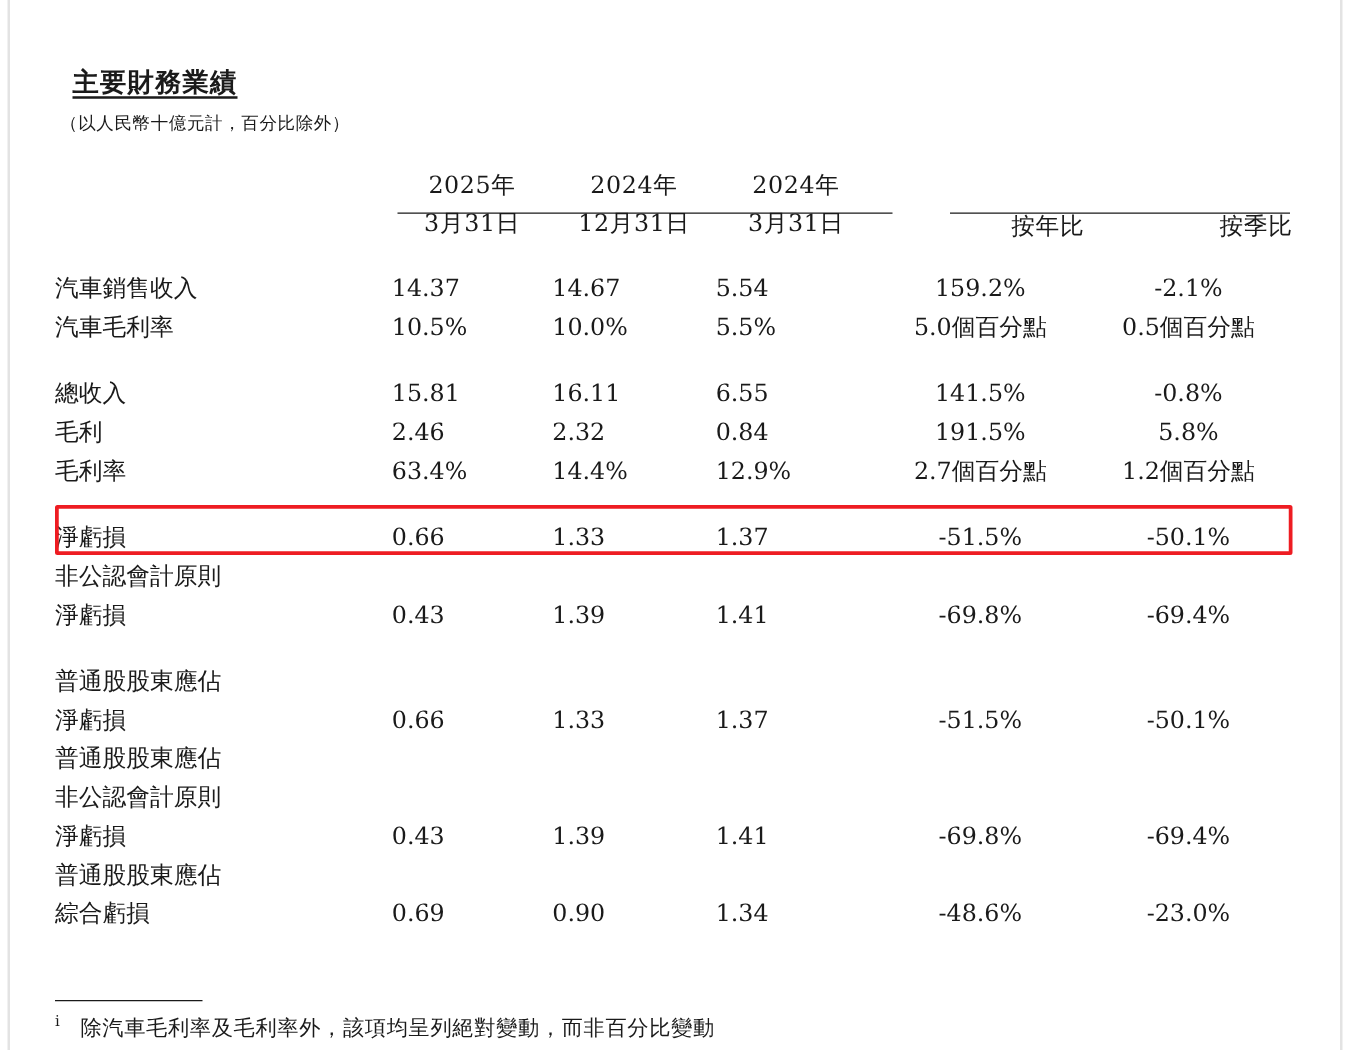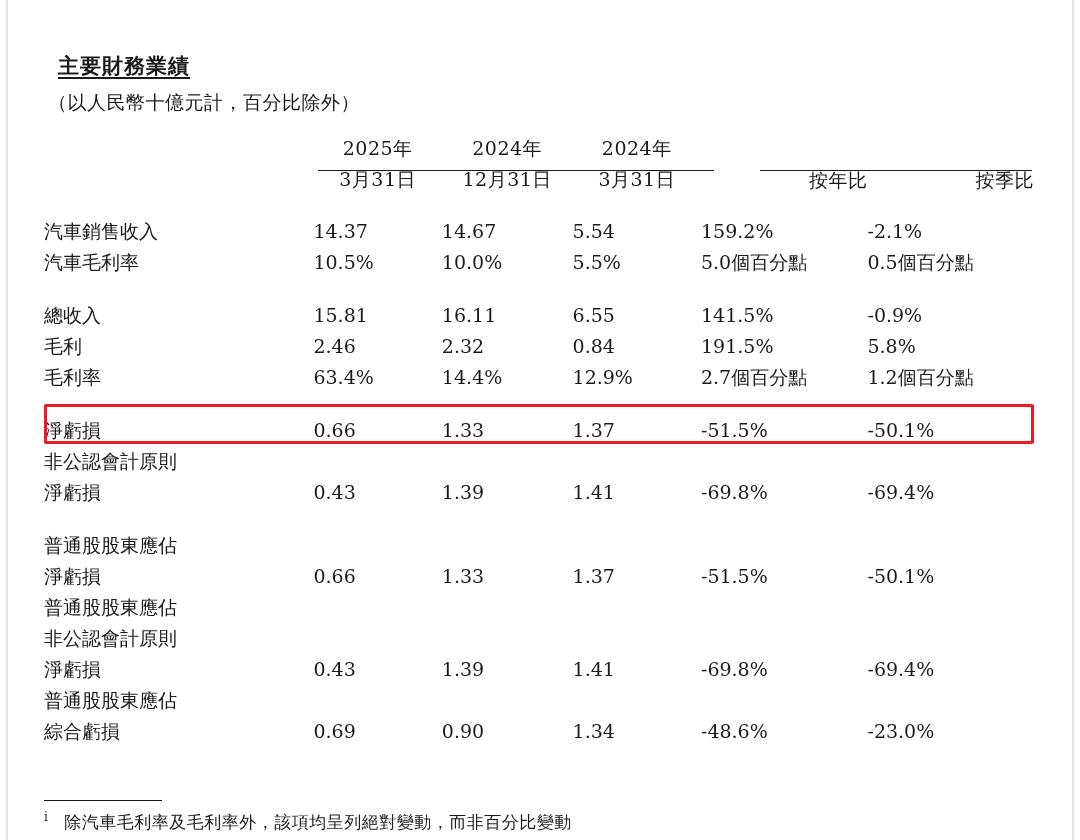--- a/index.html
+++ b/index.html
@@ -43,42 +43,42 @@
   .doc-title {
     font-size: 21px;
     font-weight: bold;
     text-decoration: underline;
     text-underline-offset: 4px;
     letter-spacing: 1px;
     margin: 10px;
     line-height: 1.35;
   }
   .doc-subtitle {
-    font-size: 19px;
+    font-size: 14px;
     margin: 4px 0 0 0;
     line-height: 1.35;
     letter-spacing: 0.5px;
   }
 
   table.fin {
     position: absolute;
     left: 44px;
     top: 132px;
     width: 990px;
     border-collapse: collapse;
     font-size: 19px;
   }
   table.fin td, table.fin th {
     padding: 0;
     vertical-align: bottom;
     white-space: nowrap;
   }
   .col-label { width: 300px; text-align: left; }
   .col-num  { width: 140px; padding-right: 6px; }
-  .col-pct  { width: 180px; text-align: left; padding-right: 6px; }
+  .col-pct  { width: 180px; text-align: center; padding-right: 6px; }
 
   .grp-head {
     text-align: center;
     font-size: 19px;
     font-weight: normal;
     letter-spacing: 1px;
     padding-bottom: 2px;
   }
   .grp-head .sup {
     font-size: 12px;
@@ -207,21 +207,21 @@
     <tr class="spacer-row">
           <td colspan="6"></td>
         </tr>
 
     <tr class="data-row">
       <td class="col-label">總收入</td>
       <td class="col-num">15.81</td>
       <td class="col-num">16.11</td>
       <td class="col-num">6.55</td>
       <td class="col-pct">141.5%</td>
-      <td class="col-pct">-0.9%</td>
+      <td class="col-pct">-0.8%</td>
     </tr>
 
     <tr class="data-row">
       <td class="col-label">毛利</td>
       <td class="col-num">2.46</td>
       <td class="col-num">2.32</td>
       <td class="col-num">0.84</td>
       <td class="col-pct">191.5%</td>
       <td class="col-pct">5.8%</td>
     </tr>

